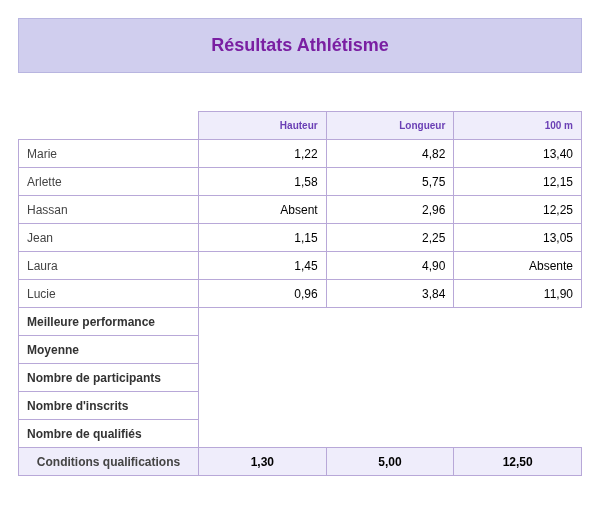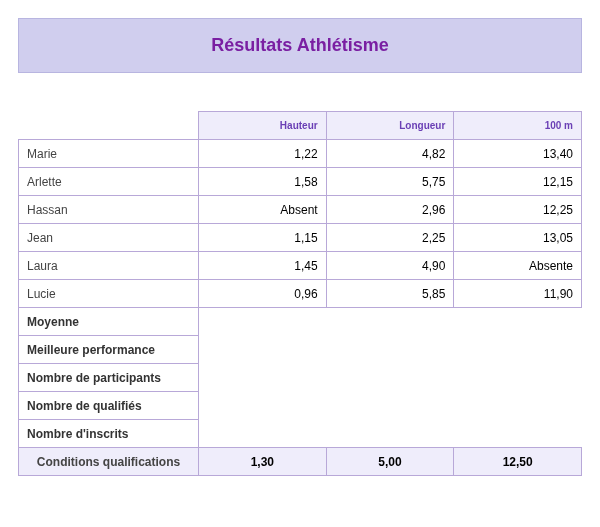--- a/index.html
+++ b/index.html
@@ -123,49 +123,49 @@
       </tr>
       <tr>
         <td class="name-col">Laura</td>
         <td class="val-col">1,45</td>
         <td class="val-col">4,90</td>
         <td class="val-col">Absente</td>
       </tr>
       <tr>
         <td class="name-col">Lucie</td>
         <td class="val-col">0,96</td>
-        <td class="val-col">5,85</td>
+        <td class="val-col">3,84</td>
         <td class="val-col">11,90</td>
       </tr>
       <tr class="summary-row">
-        <td class="name-col">Moyenne</td>
+        <td class="name-col">Meilleure performance</td>
         <td class="val-col empty"></td>
         <td class="val-col empty"></td>
         <td class="val-col empty"></td>
       </tr>
       <tr class="summary-row">
-        <td class="name-col">Meilleure performance</td>
+        <td class="name-col">Moyenne</td>
         <td class="val-col empty"></td>
         <td class="val-col empty"></td>
         <td class="val-col empty"></td>
       </tr>
       <tr class="summary-row">
         <td class="name-col">Nombre de participants</td>
         <td class="val-col empty"></td>
         <td class="val-col empty"></td>
         <td class="val-col empty"></td>
       </tr>
       <tr class="summary-row">
-        <td class="name-col">Nombre de qualifiés</td>
+        <td class="name-col">Nombre d'inscrits</td>
         <td class="val-col empty"></td>
         <td class="val-col empty"></td>
         <td class="val-col empty"></td>
       </tr>
       <tr class="summary-row">
-        <td class="name-col">Nombre d'inscrits</td>
+        <td class="name-col">Nombre de qualifiés</td>
         <td class="val-col empty"></td>
         <td class="val-col empty"></td>
         <td class="val-col empty"></td>
       </tr>
       <tr class="qual-row">
         <td class="name-col">Conditions qualifications</td>
         <td class="val-col">1,30</td>
         <td class="val-col">5,00</td>
         <td class="val-col">12,50</td>
       </tr>

